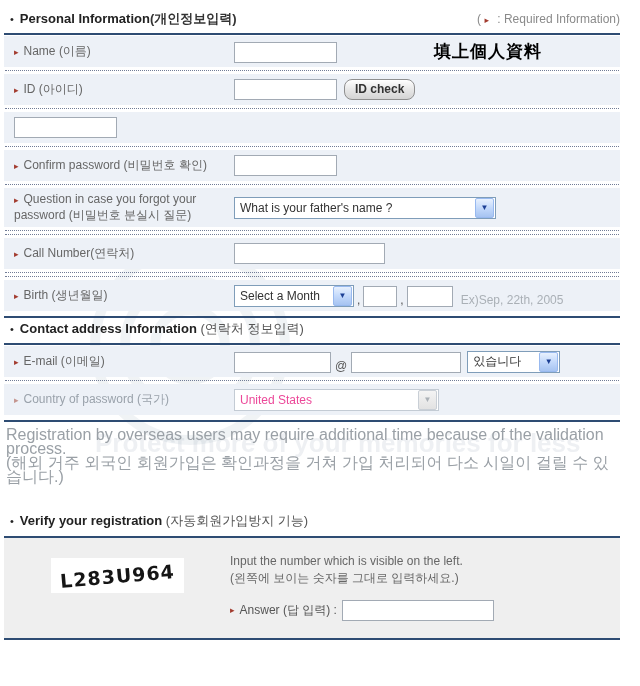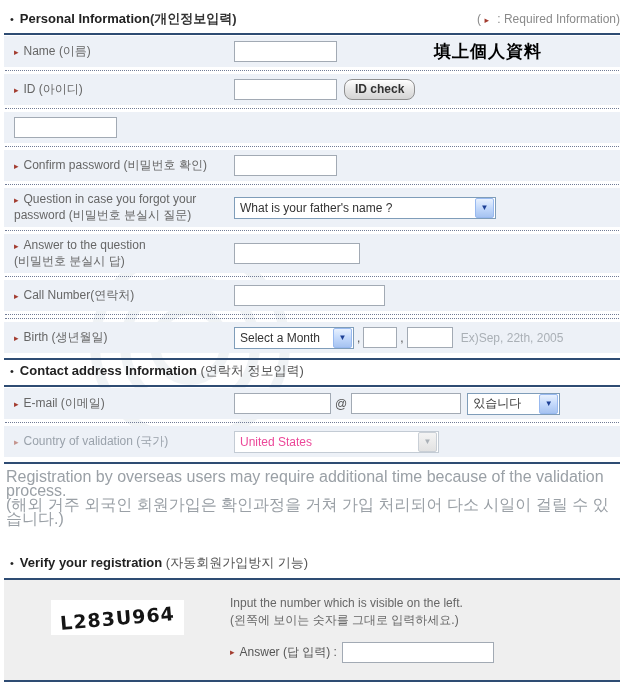--- a/index.html
+++ b/index.html
@@ -22,21 +22,21 @@
   .sec-title .kr{font-weight:bold;color:#333;}
   .req-note{color:#8a8a8a;font-size:12px;}
   .req-note .rb{color:#a23b2e;font-size:9px;}
   .navy-line{border-top:2px solid #2e4c73;margin-top:5px;}
 
   
   .rows{margin-top:1px;}
   .row{display:flex;align-items:center;background:#edf1f7;padding:4px 0 4px 10px;min-height:23px;}
   .row .lbl{flex:0 0 216px;padding-right:4px;line-height:15px;color:#666;}
   .rb{color:#a23b2e;font-size:9px;margin-right:5px;}
-  .fld{display:flex;align-items:center;flex:1;}
+  .fld{display:flex;align-items:flex-end;flex:1;}
   .sep{border-top:1px dotted #717c96;margin:3px 1px;height:0;}
 
   .ti{height:21px;border:1px solid #a2aab4;background:#fff;box-sizing:border-box;font:inherit;color:#333;padding:0 3px;}
   .w103{width:103px;}.w126{width:126px;}.w151{width:151px;}
   .w97{width:97px;}.w110{width:110px;}.w34{width:34px;}.w46{width:46px;}.w152{width:152px;}
 
   .btn-idcheck{
     margin-left:7px;padding:2px 10px 3px;border:1px solid #8f8f8f;border-radius:8px;
     background:linear-gradient(#ffffff,#e9e9e9 45%,#d4d4d4);font-weight:bold;color:#333;
     font-size:12px;cursor:pointer;font-family:inherit;
@@ -146,26 +146,20 @@
       <div class="lbl"><span class="rb">▸</span><span>Question in case you forgot your password (비밀번호 분실시 질문)</span></div>
       <div class="fld">
         <div class="xp-select w330">
           <span class="txt">What is your father's name ?</span>
           <span class="xp-arrow">▼</span>
         </div>
       </div>
     </div>
     <div class="sep"></div>
 
-    <div class="row">
-      <div class="lbl"><span class="rb">▸</span><span>Answer to the question</span><br><span>(비밀번호 분실시 답)</span></div>
-      <div class="fld">
-          <input class="ti w126" type="text" style="">
-        </div>
-    </div>
     <div class="sep"></div>
 
     <div class="row">
       <div class="lbl"><span class="rb">▸</span><span>Call Number(연락처)</span></div>
       <div class="fld">
           <input class="ti w151" type="text" style="">
         </div>
     </div>
     <div class="sep"></div>
 
@@ -205,21 +199,21 @@
         <input class="ti w110 gap6" type="text" style="">
         <div class="xp-select w93">
           <span class="txt">있습니다</span>
           <span class="xp-arrow">▼</span>
         </div>
       </div>
     </div>
     <div class="sep"></div>
 
     <div class="row country-row">
-      <div class="lbl"><span class="rb">▸</span><span>Country of validation (국가)</span></div>
+      <div class="lbl"><span class="rb">▸</span><span>Country of password (국가)</span></div>
       <div class="fld">
         <div class="xp-select disabled w205">
           <span class="txt">United States</span>
           <span class="xp-arrow">▼</span>
         </div>
       </div>
     </div>
   </div>
   <div class="navy-line"></div>
 

